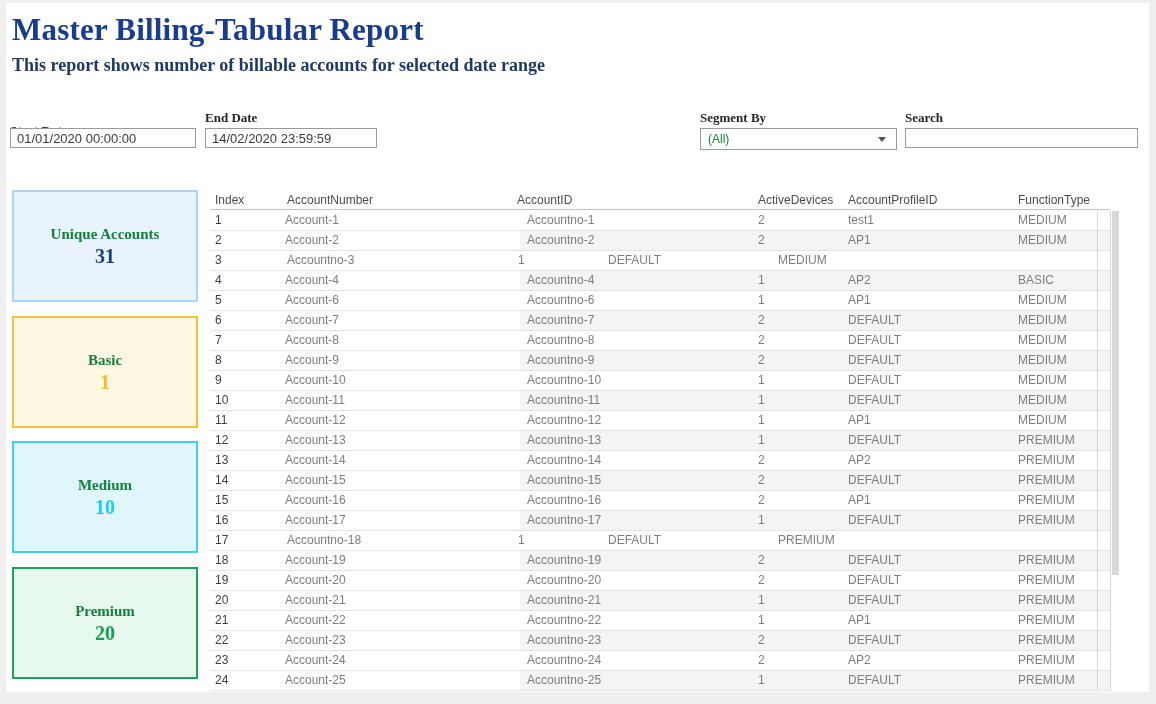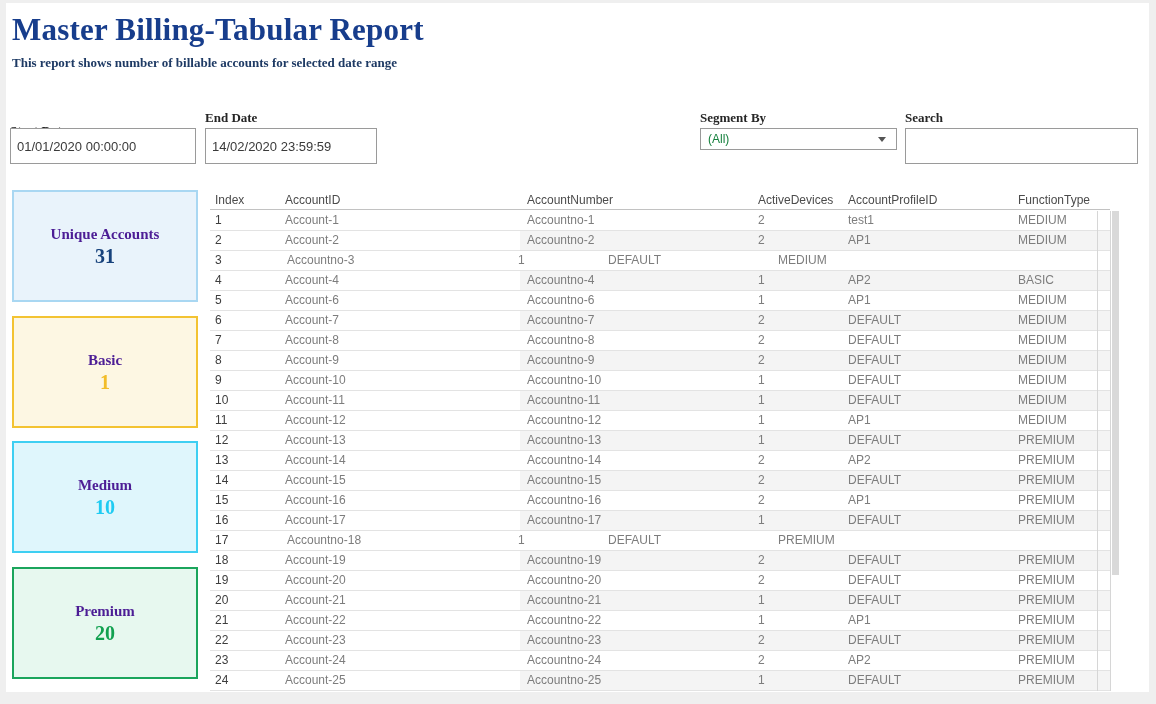--- a/index.html
+++ b/index.html
@@ -11,30 +11,30 @@
 
   
   .page-title {
     position:absolute; left:12px; top:12px;
     font-family:"Liberation Serif", serif; font-weight:bold;
     font-size:31px; color:#173d8c; letter-spacing:0.2px; white-space:nowrap;
   }
   .page-subtitle {
     position:absolute; left:12px; top:55px;
     font-family:"Liberation Serif", serif; font-weight:bold;
-    font-size:13px; color:#1e3a64; white-space:nowrap;
+    font-size:18px; color:#1e3a64; white-space:nowrap;
   }
 
   
   .f-label {
     position:absolute; font-family:"Liberation Serif", serif; font-weight:bold;
     font-size:13px; color:#262626; white-space:nowrap;
   }
   .f-input {
-    position:absolute; height:36px; border:1px solid #9a9a9a; background:#fff;
+    position:absolute; height:20px; border:1px solid #9a9a9a; background:#fff;
     font-family:"Liberation Sans", sans-serif; font-size:13px; color:#3a3a3a;
     padding:0 0 0 6px; outline:none;
   }
   .dropdown {
     position:absolute; left:700px; top:128px; width:197px; height:22px;
     border:1px solid #9a9a9a; background:#fff; cursor:pointer;
     display:flex; align-items:center;
   }
   .dropdown .dd-text { font-size:12px; color:#15803d; padding-left:7px; flex:1; }
   .dropdown .dd-caret {
@@ -44,21 +44,21 @@
   }
 
   
   .card {
     position:absolute; left:12px; width:186px; height:112px;
     border:2px solid; display:flex; flex-direction:column;
     align-items:center; justify-content:center; cursor:pointer;
   }
   .card .card-label {
     font-family:"Liberation Serif", serif; font-weight:bold;
-    font-size:15px; color:#4c1d95; line-height:20px;
+    font-size:15px; color:#15803d; line-height:20px;
   }
   .card .card-value {
     font-family:"Liberation Serif", serif; font-weight:bold;
     font-size:20px; line-height:24px;
   }
 
   
   #tbl { position:absolute; left:210px; top:193px; width:912px; height:499px; }
   #tbl-header {
     position:absolute; left:0; top:0; width:900px; height:17px;
@@ -136,22 +136,22 @@
       </div>
       <div class="card" style="top: 567px; background: rgb(231, 248, 239); border-color: rgb(27, 165, 92);">
         <div class="card-label">Premium</div>
         <div class="card-value" style="color: rgb(18, 161, 80);">20</div>
       </div>
     </div>
 
   <div id="tbl">
     <div id="tbl-header">
         <div class="th c0">Index</div>
+        <div class="th c2">AccountNumber</div>
         <div class="th c1">AccountID</div>
-        <div class="th c2">AccountNumber</div>
         <div class="th c3">ActiveDevices</div>
         <div class="th c4">AccountProfileID</div>
         <div class="th c5">FunctionType</div>
       </div>
     <div id="tbl-rows">
         <div class="row">
           <div class="td c0">1</div>
           <div class="td c1">Account-1</div>
           <div class="td c2">Accountno-1</div>
           <div class="td c3">2</div>

